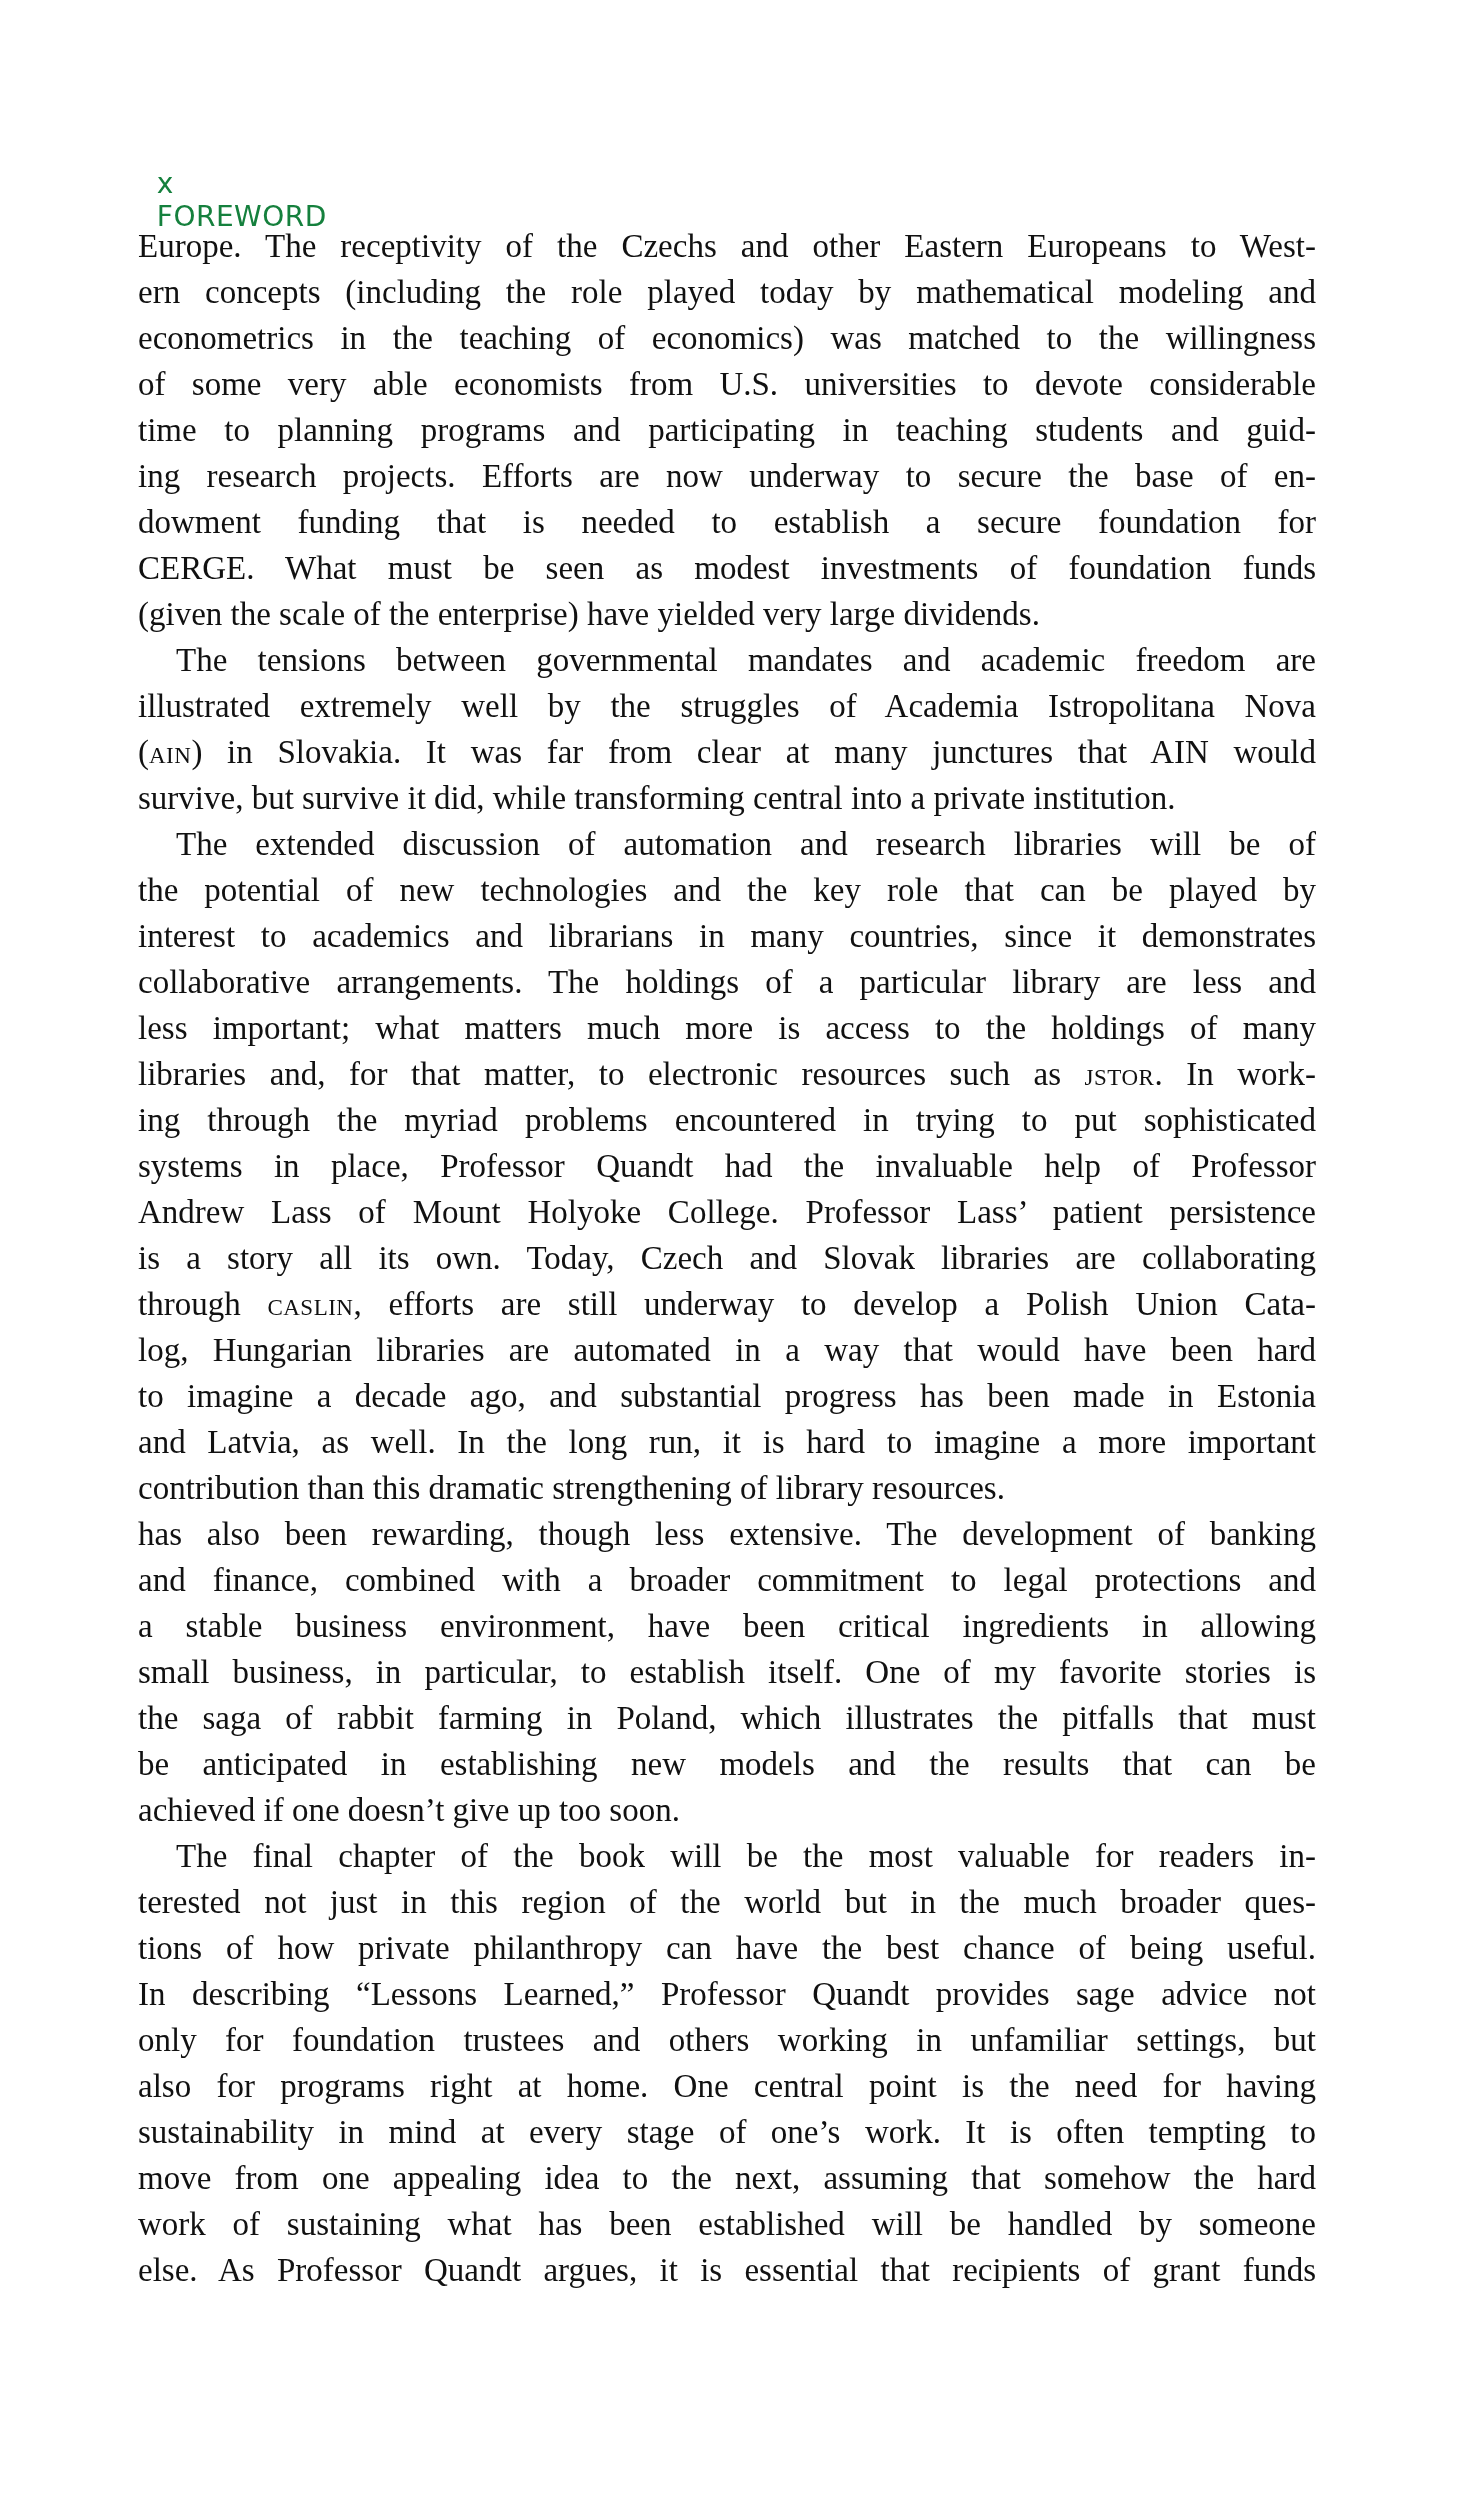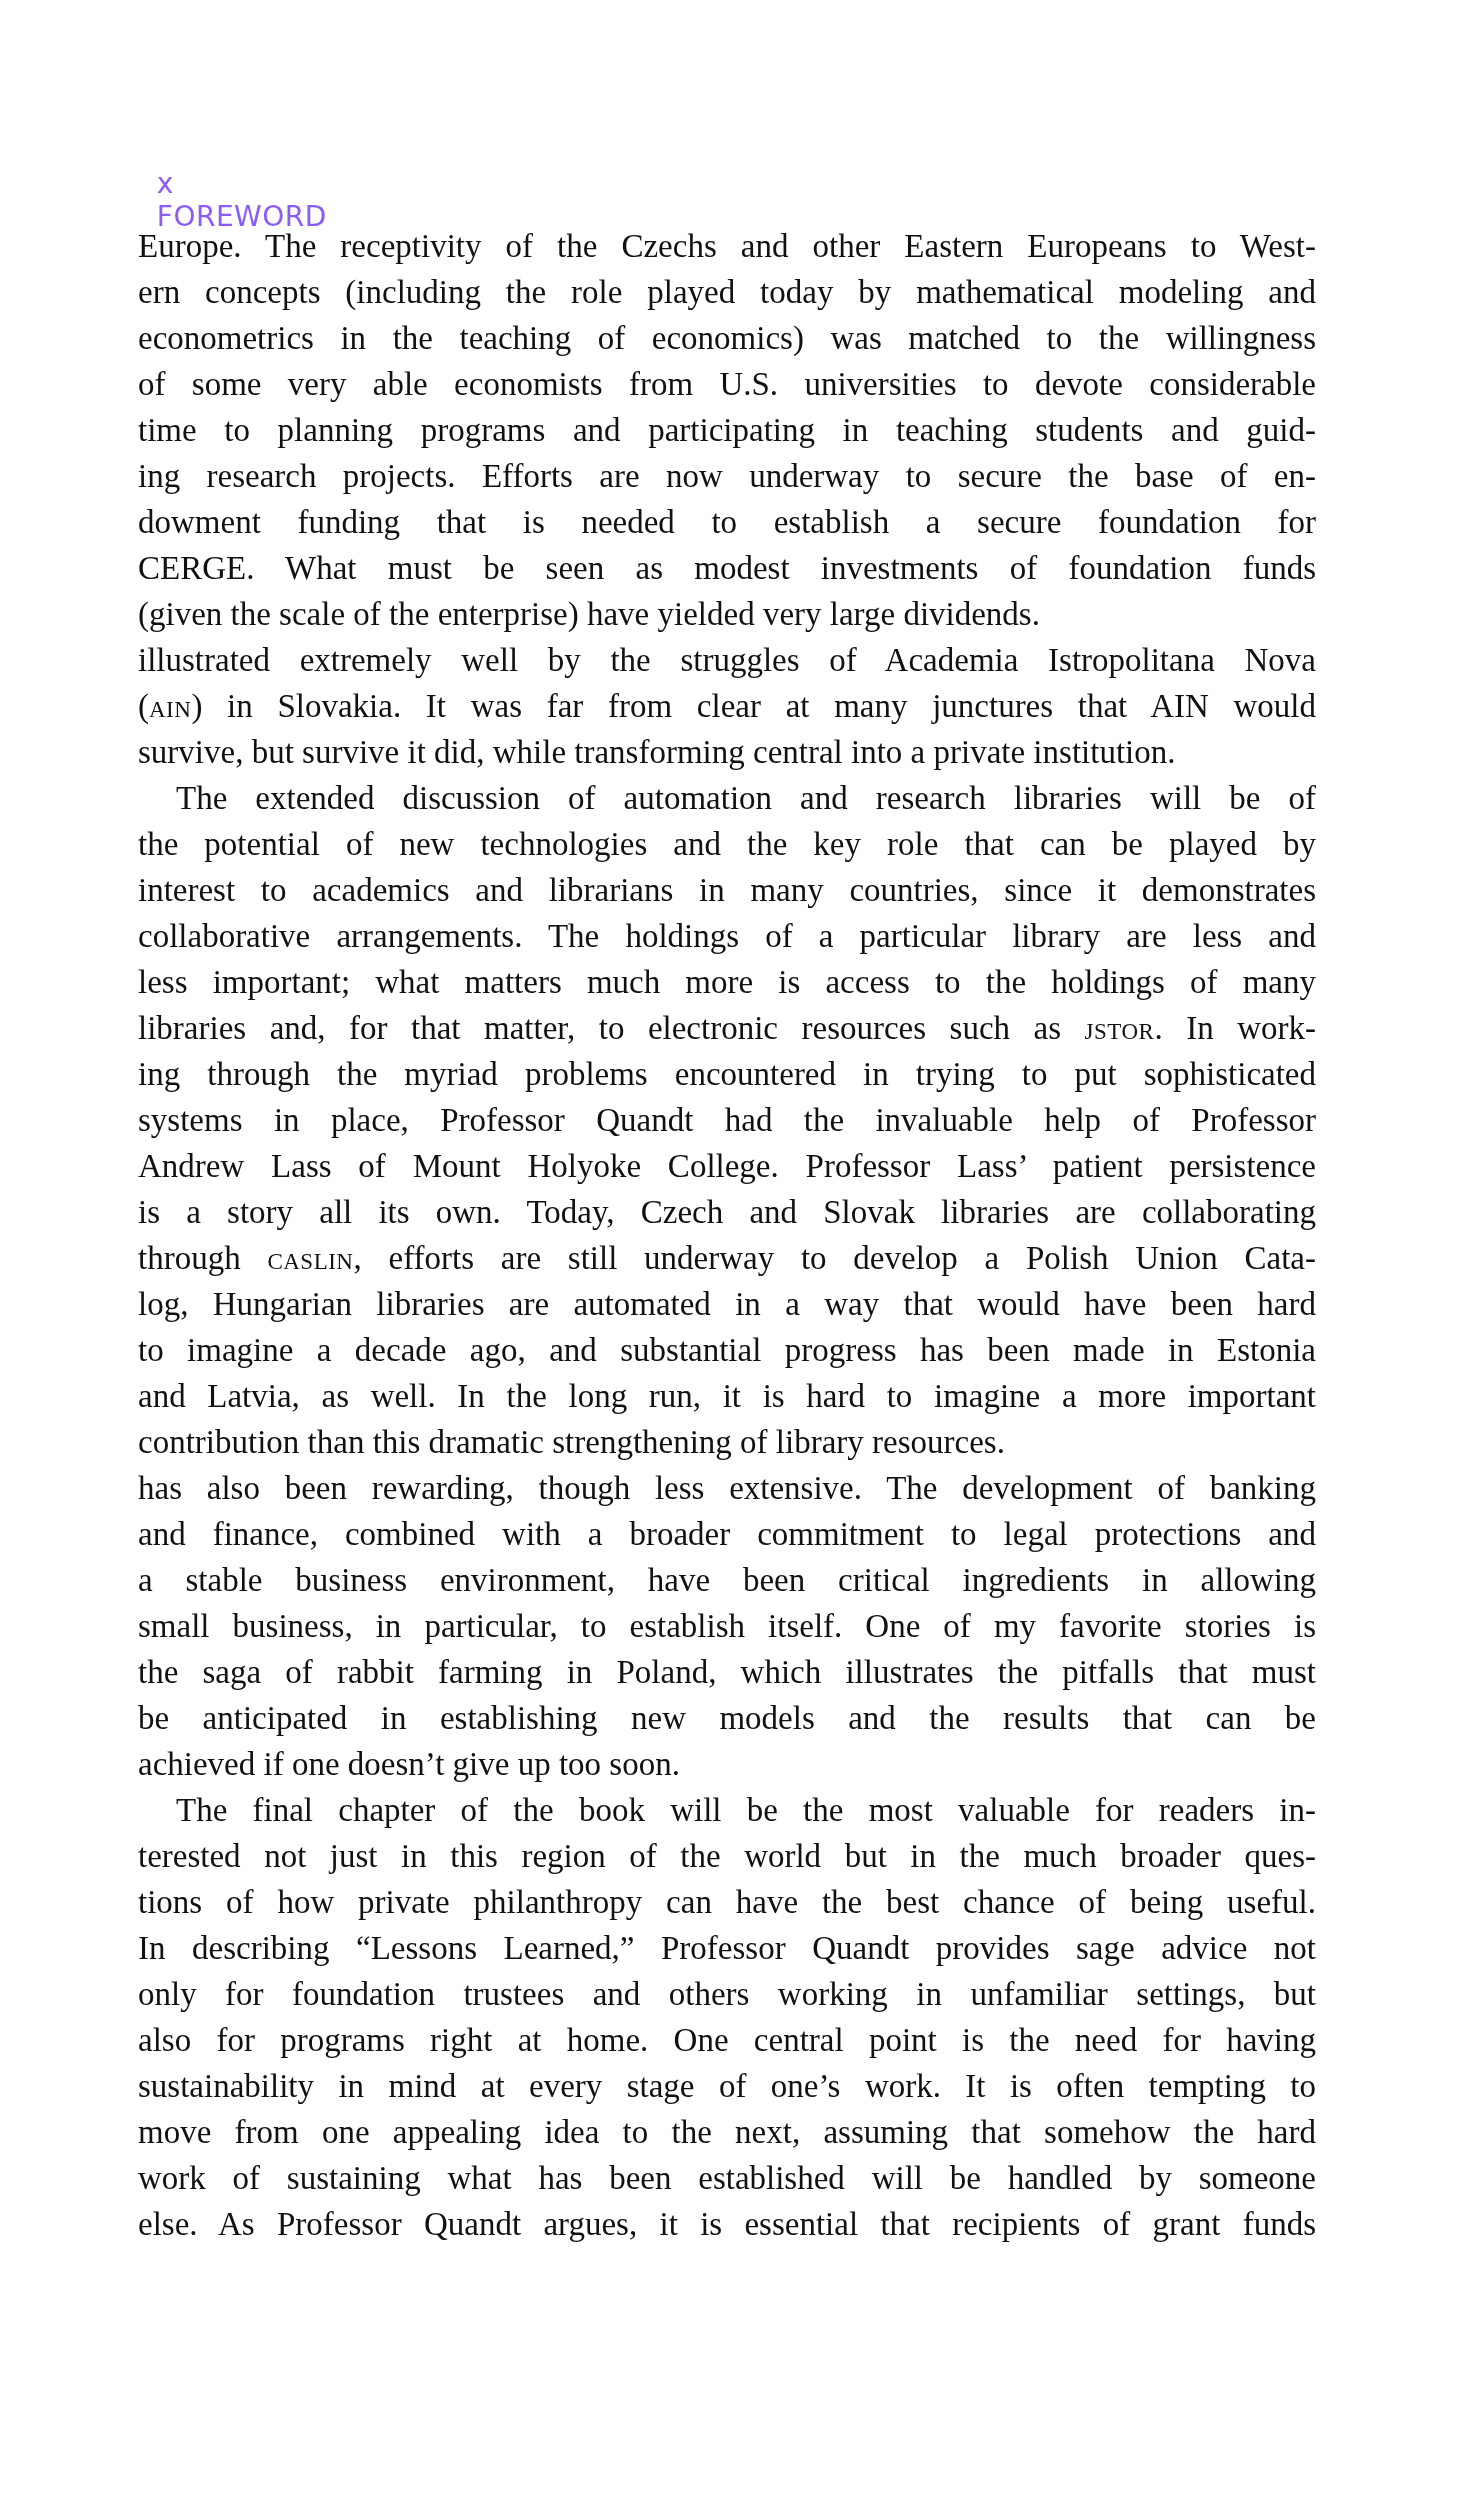--- a/index.html
+++ b/index.html
@@ -1,19 +1,19 @@
 <!DOCTYPE html>
 <html style="font-size:14.5px"><head>
 <meta charset="utf-8">
 <style>
   html, body { margin: 0; padding: 0; background: #ffffff; }
   body { width: 1480px; height: 2512px; position: relative; overflow: hidden; }
   .running-head {
     position: absolute; left: 138px; top: 134px;
-    font-family: "DejaVu Sans", sans-serif; font-size: 28px; color: #8b5cf6;
+    font-family: "DejaVu Sans", sans-serif; font-size: 28px; color: #15803d;
     letter-spacing: 0.5px; white-space: pre;
   }
   .running-head .folio { margin-right: 25px; }
   .page-body {
     position: absolute; left: 138px; top: 223px; width: 1178px;
     font-family: "Liberation Serif", "DejaVu Serif", serif;
     font-size: 33px; line-height: 46px; color: #111;
   }
   .line {
     display: block; height: 46px; white-space: nowrap;
@@ -37,20 +37,21 @@
       <span class="line">ern concepts (including the role played today by mathematical modeling and</span>
       <span class="line">econometrics in the teaching of economics) was matched to the willingness</span>
       <span class="line">of some very able economists from U.S. universities to devote considerable</span>
       <span class="line">time to planning programs and participating in teaching students and guid-</span>
       <span class="line">ing research projects. Efforts are now underway to secure the base of en-</span>
       <span class="line">dowment funding that is needed to establish a secure foundation for</span>
       <span class="line">CERGE. What must be seen as modest investments of foundation funds</span>
       <span class="line last">(given the scale of the enterprise) have yielded very large dividends.</span>
     </div>
     <div>
+      <span class="line indent">The tensions between governmental mandates and academic freedom are</span>
       <span class="line">illustrated extremely well by the struggles of Academia Istropolitana Nova</span>
       <span class="line">(<span class="sc">AIN</span>) in Slovakia. It was far from clear at many junctures that AIN would</span>
       <span class="line last">survive, but survive it did, while transforming central into a private institution.</span>
     </div>
     <div>
       <span class="line indent">The extended discussion of automation and research libraries will be of</span>
       <span class="line">the potential of new technologies and the key role that can be played by</span>
       <span class="line">interest to academics and librarians in many countries, since it demonstrates</span>
       <span class="line">collaborative arrangements. The holdings of a particular library are less and</span>
       <span class="line">less important; what matters much more is access to the holdings of many</span>

